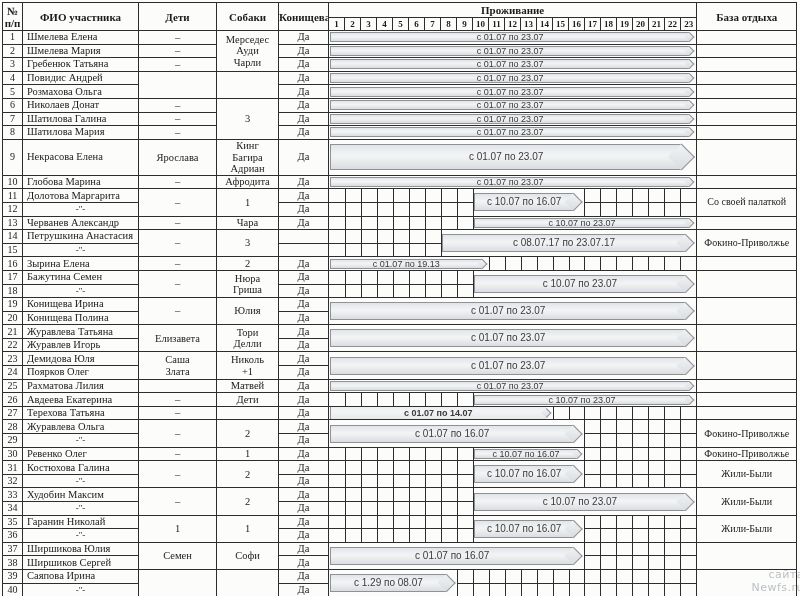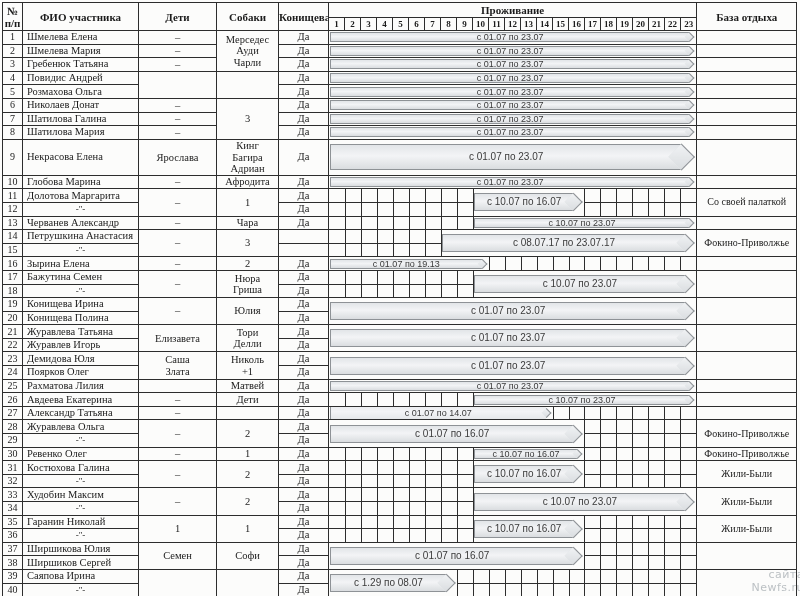--- a/index.html
+++ b/index.html
@@ -512,36 +512,36 @@
               <div class="arrow" style="left: calc(39.1304% + 1px); width: calc(60.8696% - 8px); height: 10px;">
                 <div class="tip" style="width: 7px; height: 7px; right: -4px;"></div>
                 <div class="lbl">с 10.07 по 23.07</div>
               </div>
             </div>
           </td>
           <td class="c-base"></td>
         </tr>
         <tr>
           <td class="c-num">27</td>
-          <td class="c-name">Александр Татьяна</td>
+          <td class="c-name">Терехова Татьяна</td>
           <td class="c-mid">–</td>
           <td class="c-mid"></td>
           <td class="c-food">Да</td>
           <td colspan="23" class="c-gantt">
             <div class="gbox">
               <div class="vline" style="left: 60.8696%;"></div>
               <div class="vline" style="left: 65.2174%;"></div>
               <div class="vline" style="left: 69.5652%;"></div>
               <div class="vline" style="left: 73.913%;"></div>
               <div class="vline" style="left: 78.2609%;"></div>
               <div class="vline" style="left: 82.6087%;"></div>
               <div class="vline" style="left: 86.9565%;"></div>
               <div class="vline" style="left: 91.3043%;"></div>
               <div class="vline" style="left: 95.6522%;"></div>
-              <div class="arrow" style="left: calc(0% + 1px); width: calc(60.8696% - 8px); height: 28px;">
+              <div class="arrow" style="left: calc(0% + 1px); width: calc(60.8696% - 8px); height: 28px; font-weight: bold;">
                 <div class="tip" style="width: 7px; height: 7px; right: -4px;"></div>
                 <div class="lbl">с 01.07 по 14.07</div>
               </div>
             </div>
           </td>
           <td class="c-base"></td>
         </tr>
         <tr>
           <td class="c-num">28</td>
           <td class="c-name">Журавлева Ольга</td>

